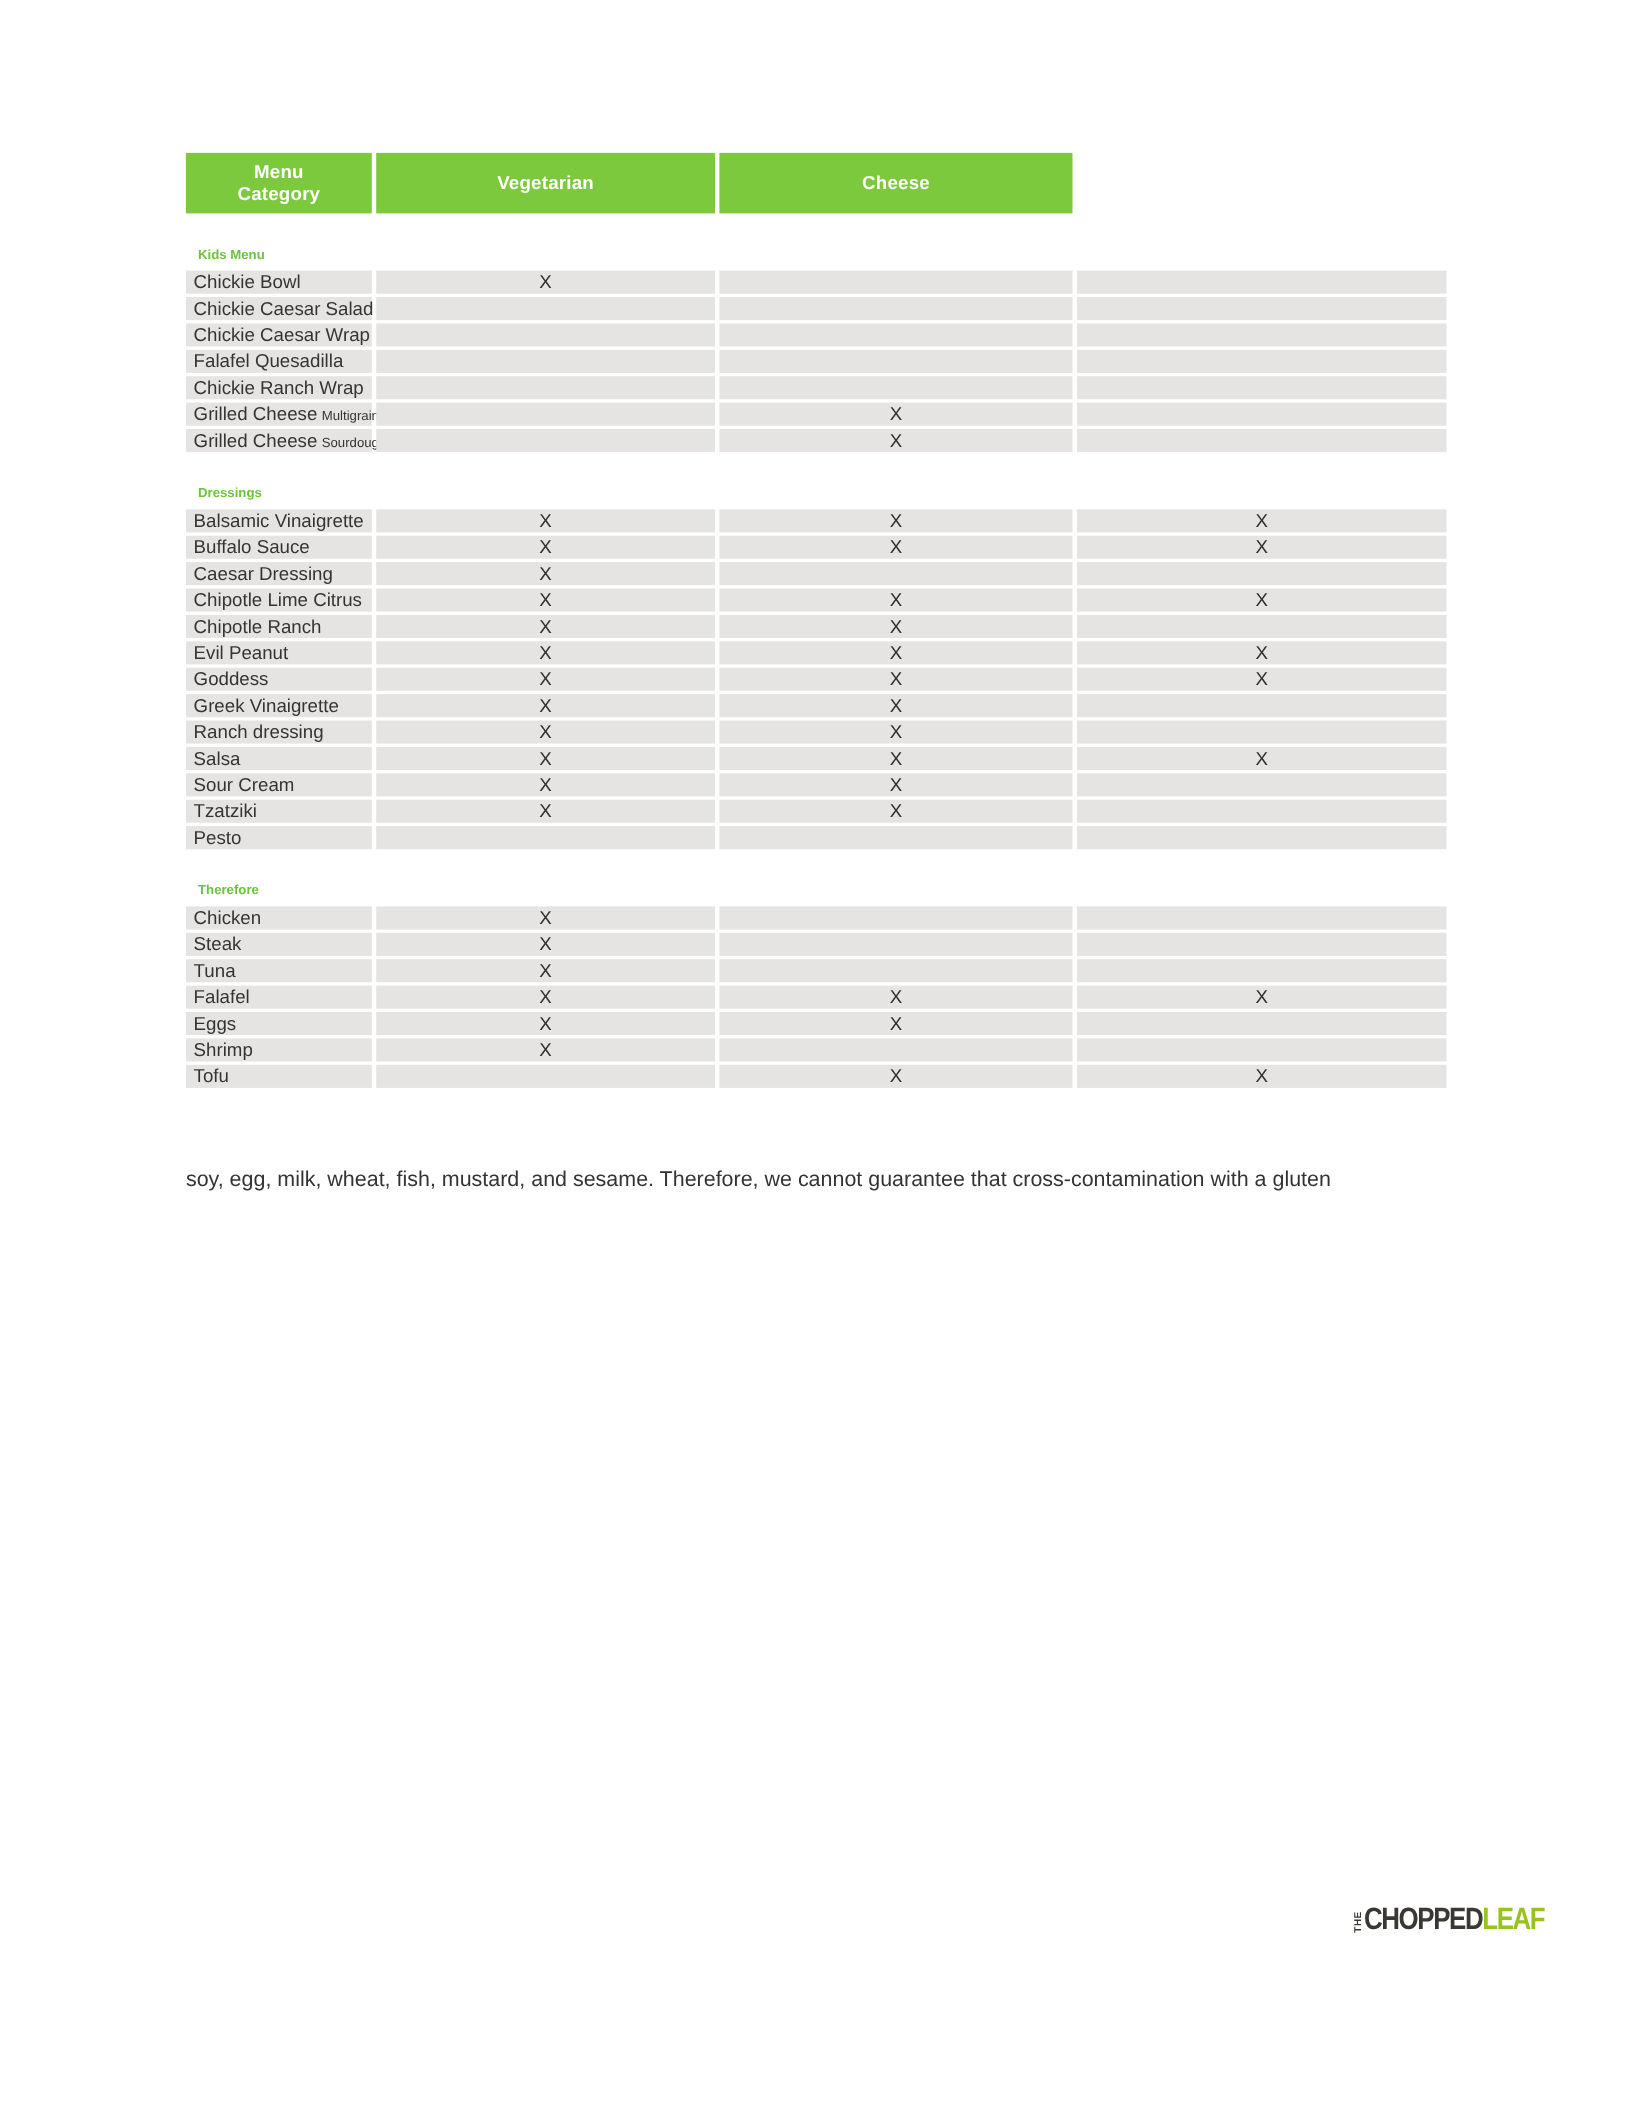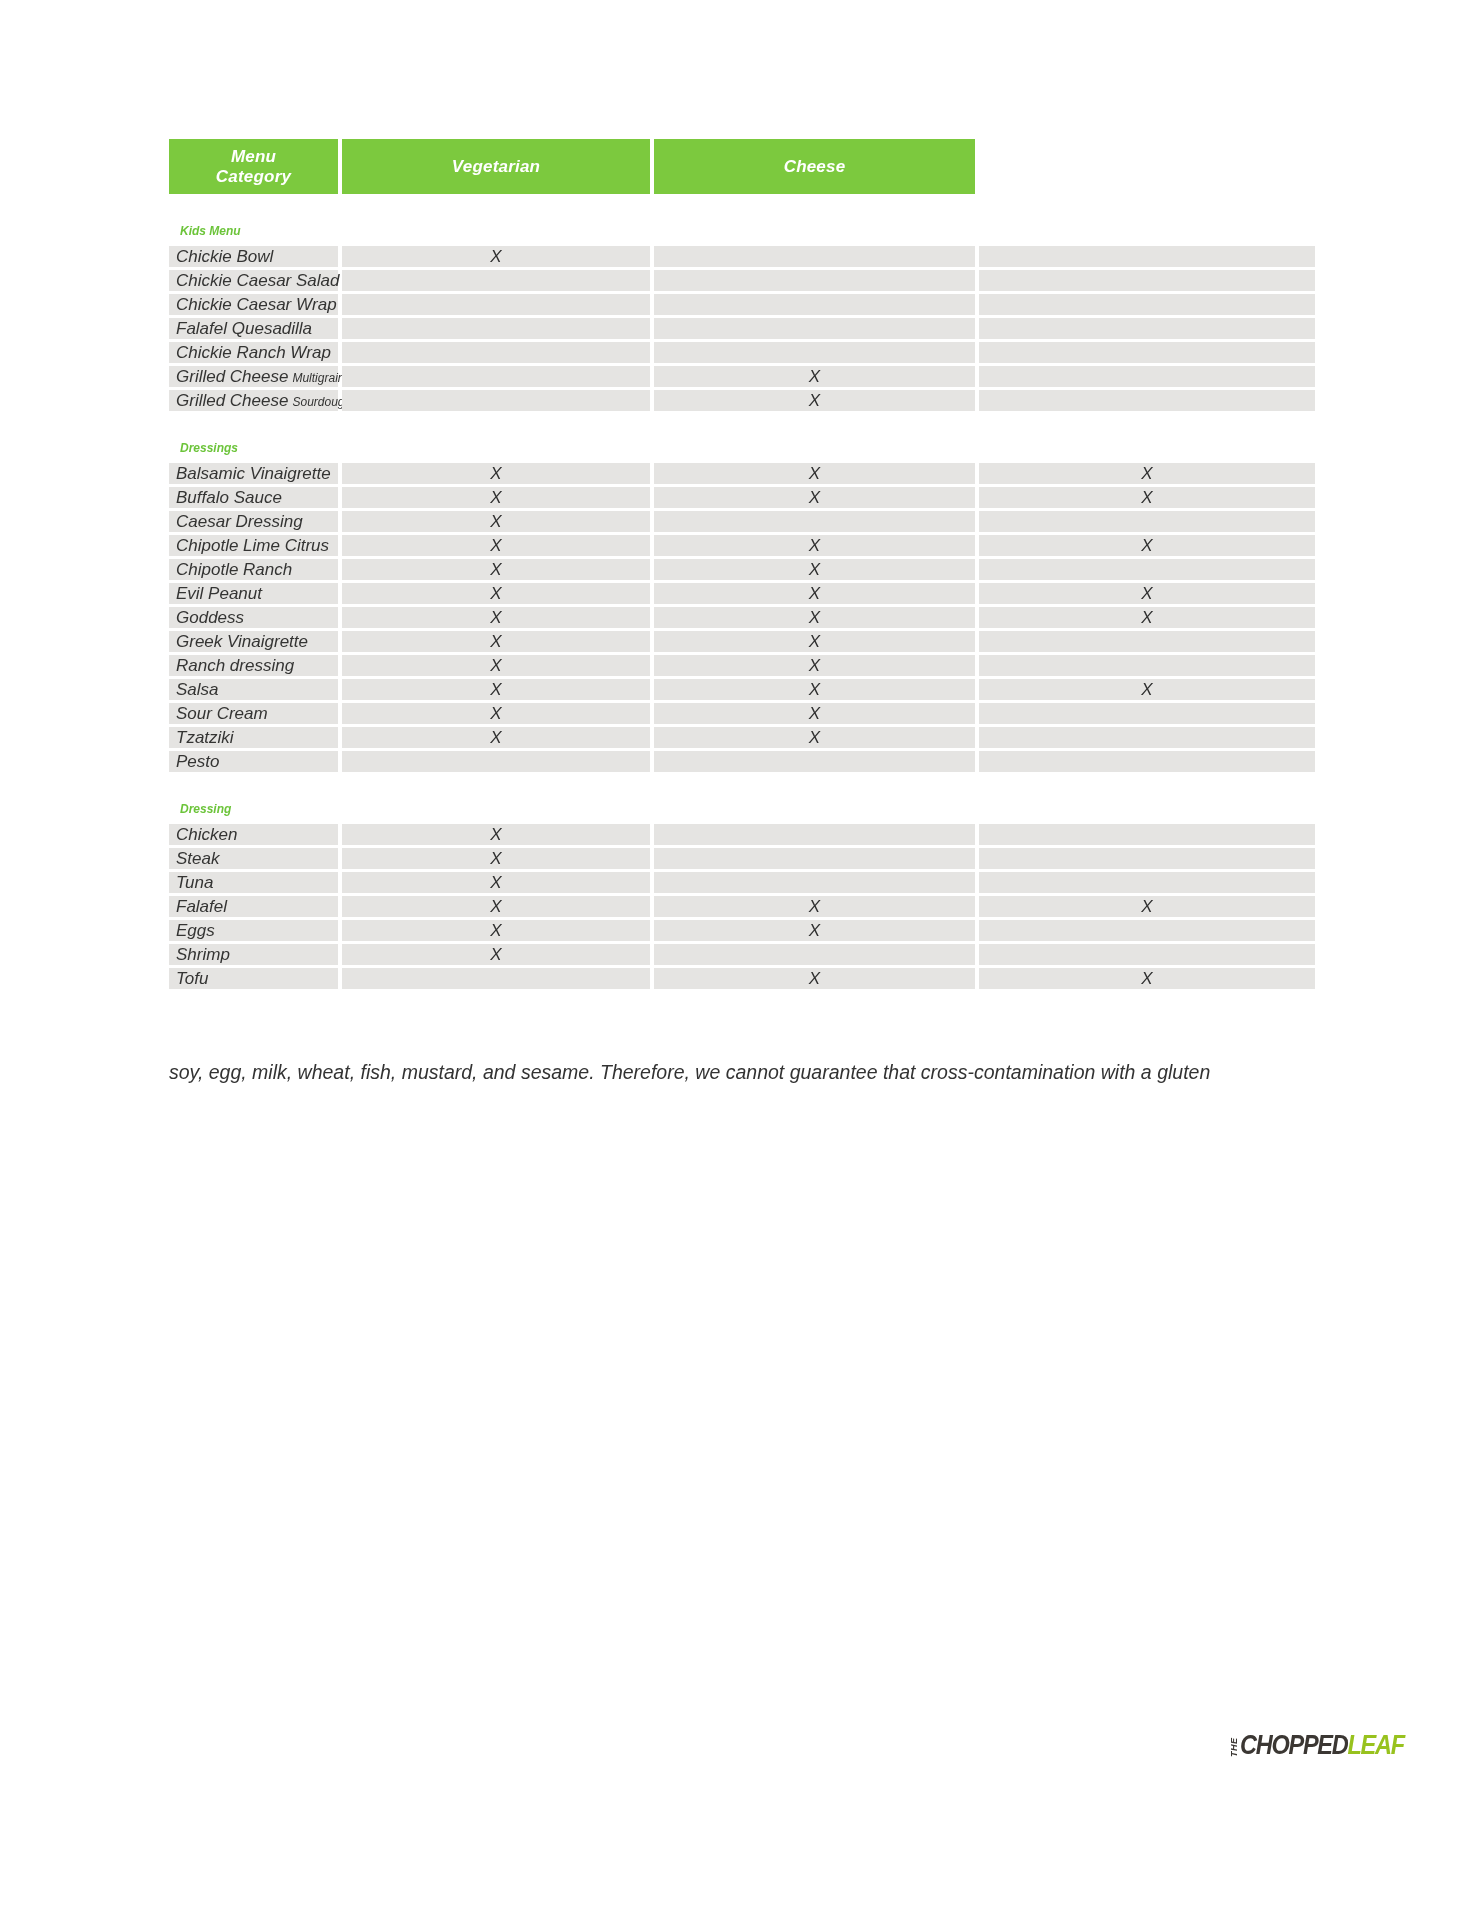--- a/index.html
+++ b/index.html
@@ -3,21 +3,20 @@
 <meta charset="utf-8">
 <style>
   html, body { margin: 0; padding: 0; background: #ffffff; }
   .page {
     position: relative;
     width: 1484px;
     height: 1836px;
     background: #ffffff;
     font-family: "Liberation Sans", sans-serif;
     overflow: hidden;
-    font-style: italic;
   }
 
   
   .allergen-table {
     position: absolute;
     left: 169px;
     top: 139px;
     width: 1146px;
   }
   .grid-row {
@@ -293,21 +292,21 @@
         <div class="grid-row row">
           <div class="cell label-cell">
             <span>Pesto</span>
           </div>
           <div class="cell mark-cell"></div>
           <div class="cell mark-cell"></div>
           <div class="cell mark-cell"></div>
         </div>
       </div>
       <div class="section">
-        <div class="section-title">Dressing</div>
+        <div class="section-title">Therefore</div>
         <div class="grid-row row">
           <div class="cell label-cell">
             <span>Chicken</span>
           </div>
           <div class="cell mark-cell">X</div>
           <div class="cell mark-cell"></div>
           <div class="cell mark-cell"></div>
         </div>
         <div class="grid-row row">
           <div class="cell label-cell">

